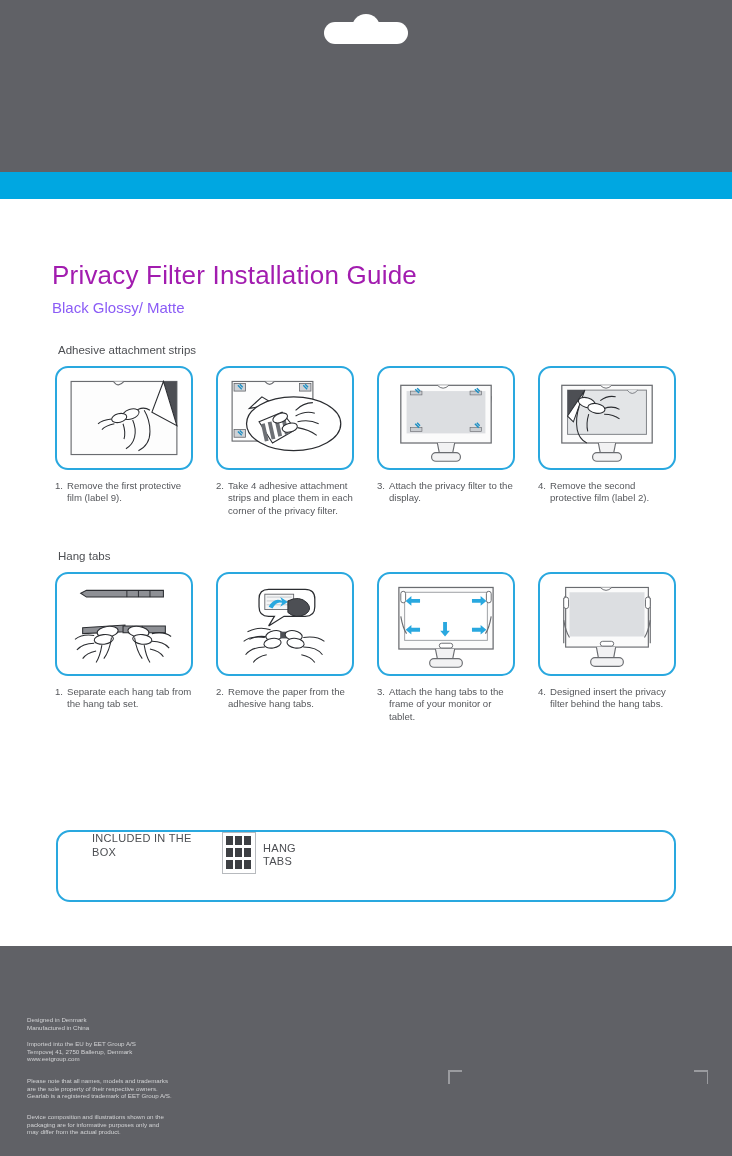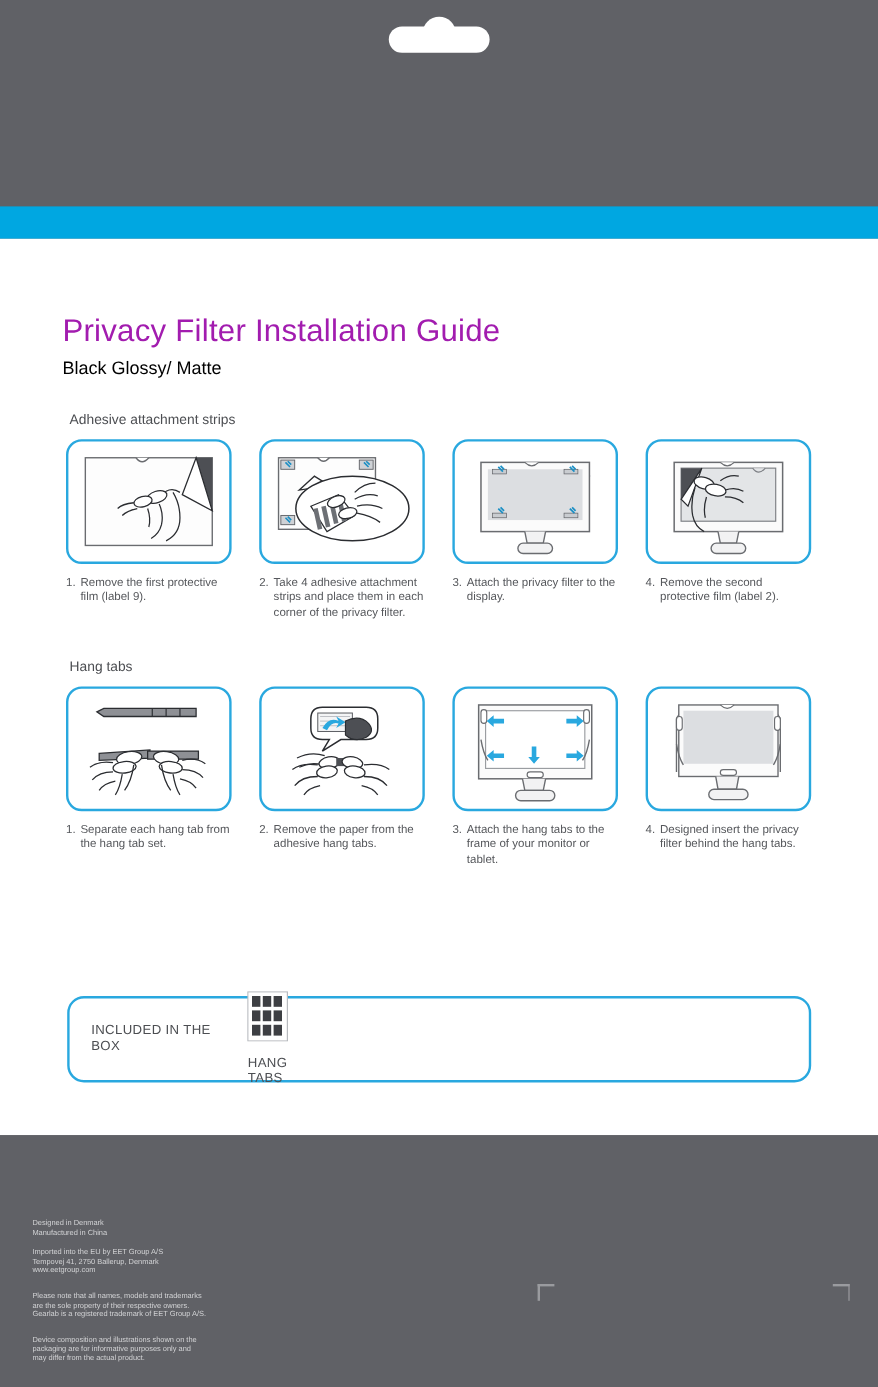--- a/index.html
+++ b/index.html
@@ -40,21 +40,21 @@
     box-sizing:border-box;
   }
   .card-inner{position:absolute;left:0;top:0;right:0;bottom:0;}
 
   .title{
     position:absolute;left:52px;top:61px;
     font-size:26px;color:#a21caf;font-weight:400;letter-spacing:.2px;
   }
   .subtitle{
     position:absolute;left:52px;top:100px;
-    font-size:15px;color:#000000;font-weight:400;
+    font-size:15px;color:#8b5cf6;font-weight:400;
   }
   .section-label{
     position:absolute;left:58px;
     font-size:11.5px;color:#4c4e52;
   }
   .section-label.s1{top:145px;}
   .section-label.s2{top:351px;}
 
   
   .panel{
@@ -78,35 +78,35 @@
   .caption .txt{flex:1 1 auto;}
   .row1 .caption{top:281px;}
   .row2 .caption{top:487px;}
   .cap1{left:55px;} .cap2{left:216px;} .cap3{left:377px;} .cap4{left:538px;}
 
   
   .box-bar{
     position:absolute;left:56px;top:631px;width:620px;height:72px;
     border:2.5px solid #29a8df;border-radius:14px;
     box-sizing:border-box;background:#fff;
-    display:flex;align-items:center;
+    display:flex;align-items:flex-start;padding-left:16px;
   }
   .box-title{
     margin-left:18px;width:104px;
     font-size:11px;line-height:13.5px;color:#4c4e52;letter-spacing:.3px;
   }
   .box-item{display:flex;align-items:center;gap:7px;}
   .box-item .glyph{flex:0 0 auto;}
   .box-item .lbl{
     font-size:11px;line-height:13.5px;color:#4c4e52;letter-spacing:.3px;
     white-space:pre-line;
   }
   .bi1{margin-left:6px;}
   .bi2{margin-left:24px;}
-  .bi3{margin-left:26px;flex-direction:column;}
+  .bi3{margin-left:26px;}
   .bi4{margin-left:26px;}
 
   
   .footer{
     position:absolute;left:0;top:946px;width:732px;height:210px;
     background:#606166;
   }
   .fine{
     position:absolute;left:27px;
     font-size:6.2px;line-height:7.6px;color:#d2d3d5;

